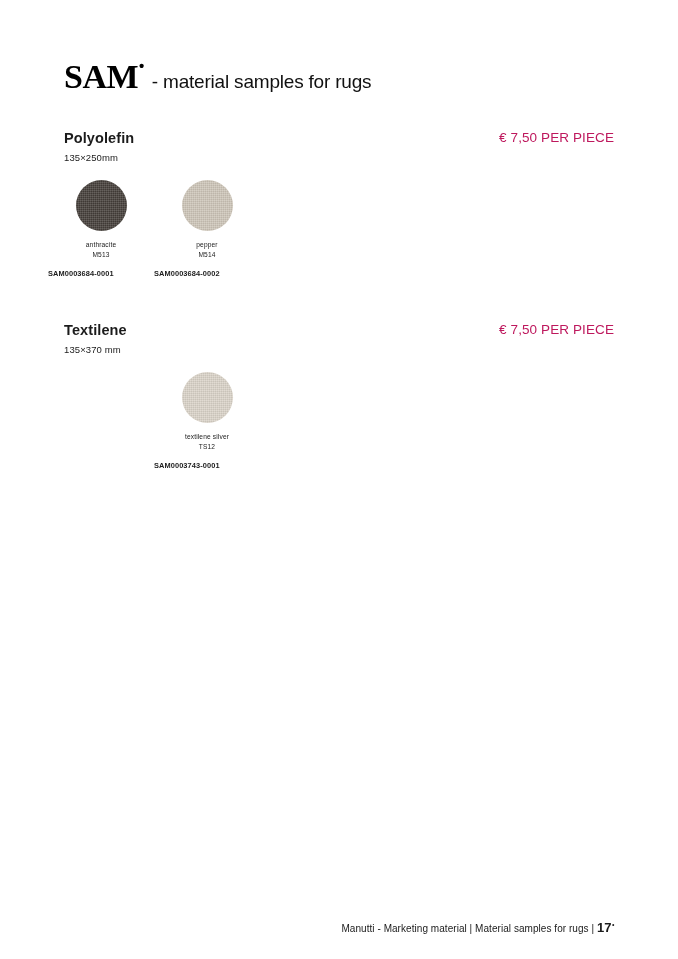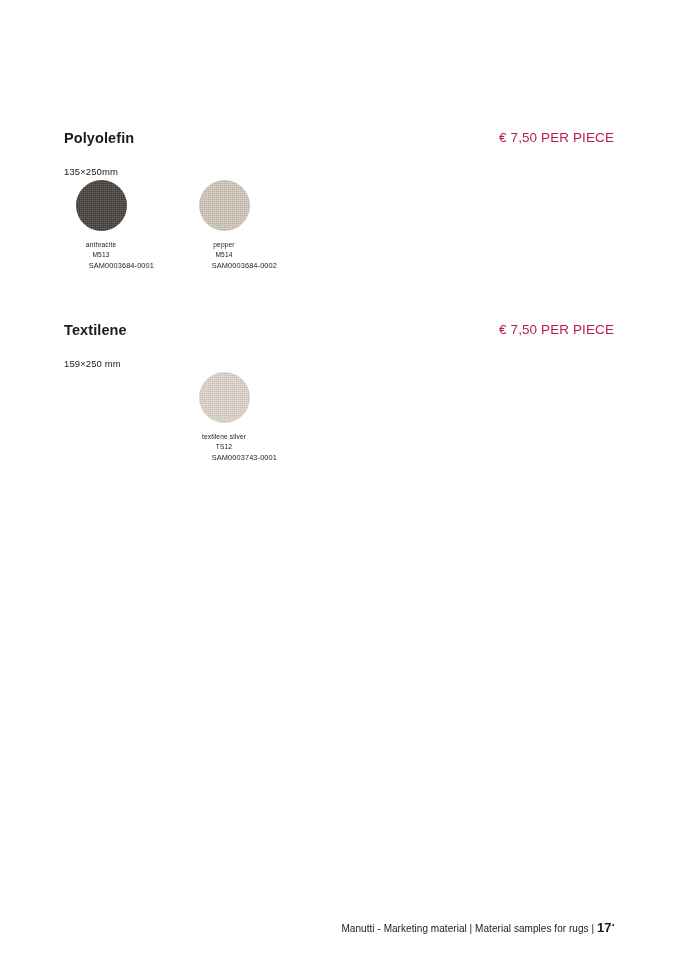--- a/index.html
+++ b/index.html
@@ -77,21 +77,21 @@
     font-weight: 700;
     letter-spacing: 0.1px;
     color: #1b1b1b;
     line-height: 1.35;
   }
   .section-dims {
     font-size: 9.5px;
     font-weight: 500;
     letter-spacing: 0.1px;
     color: #1b1b1b;
-    margin-top: 17px;
+    margin-top: 3px;
   }
   .section-price {
     position: absolute;
     right: 0;
     top: 1px;
     font-size: 13.5px;
     font-weight: 500;
     letter-spacing: 0.1px;
     color: #be185d;
     text-align: right;
@@ -103,21 +103,21 @@
     margin-top: 9px;
     height: 100px;
   }
   .swatch {
     position: absolute;
     top: 0;
     width: 106px;
     text-align: center;
   }
   .swatch-1 { left: -16px; }
-  .swatch-2 { left: 107px; }
+  .swatch-2 { left: 90px; }
 
   .swatch-disc {
     width: 51px;
     height: 51px;
     border-radius: 50%;
     margin: 0 auto;
     position: relative;
     overflow: hidden;
   }
   .swatch-disc::after {
@@ -140,26 +140,26 @@
     line-height: 1.45;
   }
   .swatch-code-line {
     font-size: 6.6px;
     font-weight: 500;
     letter-spacing: 0.15px;
     color: #1b1b1b;
     line-height: 1.45;
   }
   .swatch-sku {
-    margin-top: 2px;
+    margin-top: 10px;
     font-size: 7.4px;
-    font-weight: 400;
-    letter-spacing: 0.1px;
-    color: #1b1b1b;
-    text-align: right;
+    font-weight: 700;
+    letter-spacing: 0.1px;
+    color: #1b1b1b;
+    text-align: left;
   }
 
   
   .page-footer {
     position: absolute;
     right: 64px;
     bottom: 24px;
     font-size: 10px;
     font-weight: 500;
     letter-spacing: 0.05px;
@@ -175,20 +175,24 @@
     position: relative;
     top: -5px;
     left: 0.5px;
   }
 </style>
 </head>
 <body>
 
 <div class="page">
 
+  <div class="page-header">
+    <span class="brand-logo"><span>SAM</span><span class="brand-dot">•</span></span>
+    <span class="header-sub">- material samples for rugs</span>
+  </div>
 
   <div class="section section-1">
     <div class="section-head">
       <div class="section-title">Polyolefin</div>
       <div class="section-dims">135×250mm</div>
       <div class="section-price">€ 7,50 PER PIECE</div>
     </div>
     <div class="swatch-row">
       <div class="swatch swatch-1">
         <div class="swatch-disc" style="background: rgb(69, 63, 58);"></div>
@@ -201,21 +205,21 @@
         <div class="swatch-name">pepper</div>
         <div class="swatch-code-line">M514</div>
         <div class="swatch-sku">SAM0003684-0002</div>
       </div>
     </div>
   </div>
 
   <div class="section section-2">
     <div class="section-head">
       <div class="section-title">Textilene</div>
-      <div class="section-dims">159×250 mm</div>
+      <div class="section-dims">135×370 mm</div>
       <div class="section-price">€ 7,50 PER PIECE</div>
     </div>
     <div class="swatch-row">
       <div class="swatch swatch-2">
         <div class="swatch-disc" style="background: rgb(220, 213, 202);"></div>
         <div class="swatch-name">textilene silver</div>
         <div class="swatch-code-line">TS12</div>
         <div class="swatch-sku">SAM0003743-0001</div>
       </div>
     </div>

